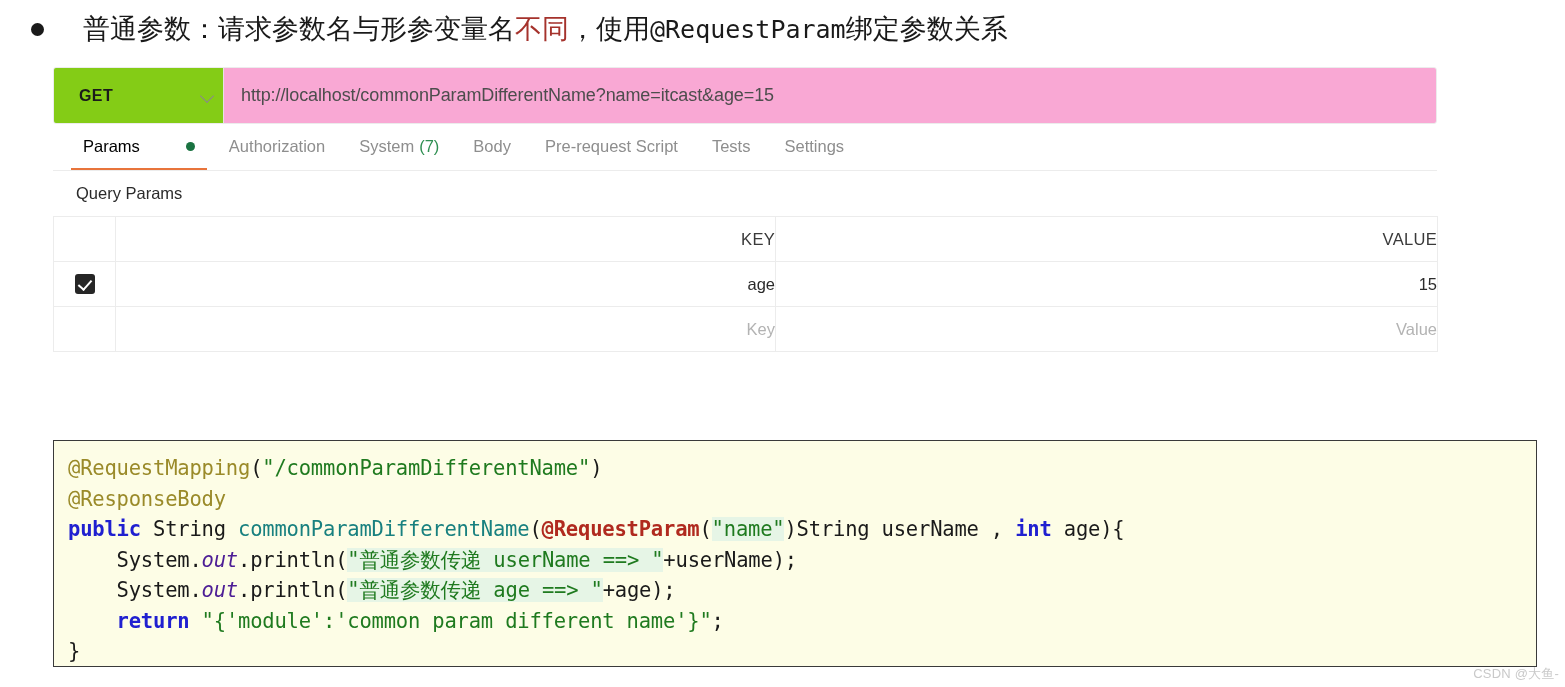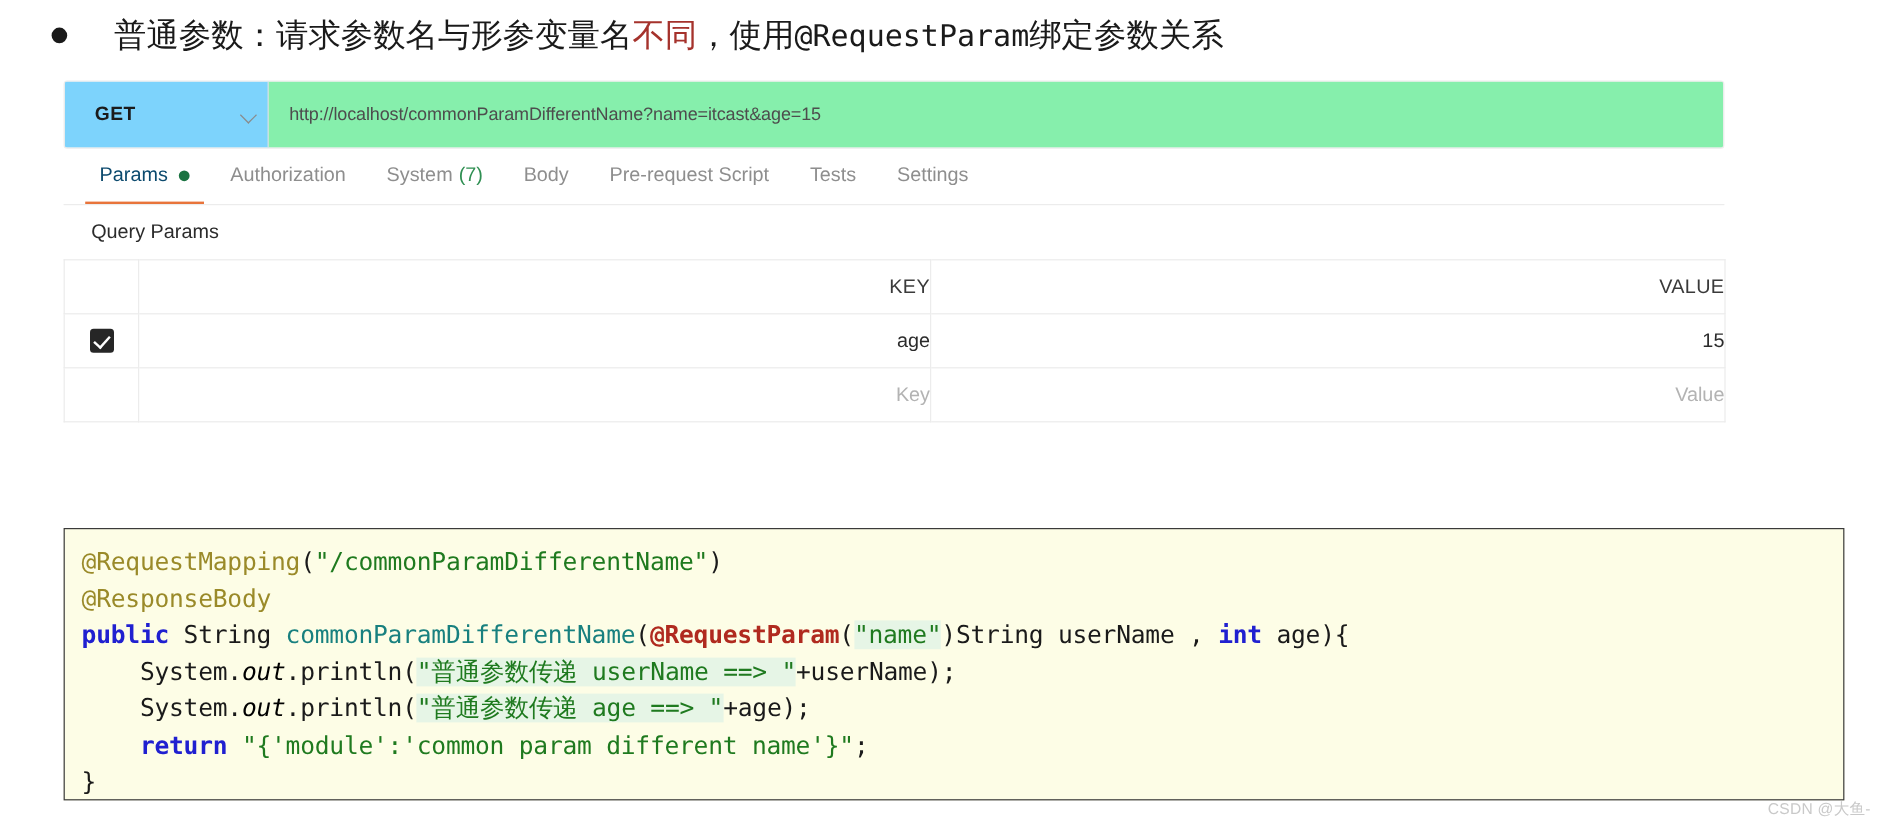--- a/index.html
+++ b/index.html
@@ -17,21 +17,20 @@
     background: #ffffff;
   }
 
   
   .heading-row {
     position: absolute;
     left: 0; top: 0;
     width: 1394px; height: 58px;
     display: flex;
     align-items: center;
-    padding-left: 12px;
   }
   .bullet {
     width: 13px; height: 13px;
     border-radius: 50%;
     background: #1a1a1a;
     margin-left: 31px;
     flex: 0 0 auto;
   }
   .heading-text {
     margin-left: 39px;
@@ -63,21 +62,21 @@
     border: 1px solid #ececec;
     border-radius: 3px;
     overflow: hidden;
   }
   .method-select {
     width: 170px;
     display: flex;
     align-items: center;
     justify-content: space-between;
     padding: 0 8px 0 25px;
-    background: #7dd3fc;
+    background: #84cc16;
     border-right: 1px solid #e4e4e4;
   }
   .method-label {
     font-size: 16px;
     font-weight: bold;
     color: #1b1b1b;
     letter-spacing: 0.4px;
   }
   .chev {
     width: 14px; height: 9px;
@@ -90,23 +89,23 @@
     width: 9px; height: 9px;
     border-right: 1.6px solid #8a8a8a;
     border-bottom: 1.6px solid #8a8a8a;
     transform: rotate(45deg);
   }
   .url-input {
     flex: 1;
     display: flex;
     align-items: center;
     padding-left: 17px;
-    font-size: 15px;
+    font-size: 18px;
     color: #4d4d4d;
-    background: #86efac;
+    background: #f9a8d4;
     letter-spacing: -0.1px;
   }
 
   
   .tabs {
     display: flex;
     align-items: flex-end;
     height: 47px;
     border-bottom: 1px solid #ececec;
     padding-left: 18px;
@@ -114,21 +113,21 @@
   .tab {
     position: relative;
     display: flex;
     align-items: center;
     height: 47px;
     padding: 0 12px;
     font-size: 16.5px;
     color: #8e8e8e;
     white-space: nowrap;
   }
-  .tab.active { color: #0c4a6e; }
+  .tab.active { color: #000000; gap: 37px; }
   .tab.active::after {
     content: "";
     position: absolute;
     left: 0; right: 0; bottom: 0;
     height: 2.5px;
     background: #e8743b;
   }
   .tab .dot {
     display: inline-block;
     width: 9px; height: 9px;
@@ -211,21 +210,21 @@
     white-space: pre;
     color: #1a1a1a;
     letter-spacing: -0.2px;
   }
   .c-ann  { color: #9a8a29; margin-top: 36px; }
   .c-ann2 { color: #b02a1f; font-weight: bold; }
   .c-kw   { color: #2020d0; font-weight: bold; }
   .c-str  { color: #1f7a1f; }
   .c-strhl{ color: #1f7a1f; background: #e6f5e6; }
   .c-fn   { color: #18807f; }
-  .c-stat { color: #000000; font-style: italic; }
+  .c-stat { color: #4c1d95; font-style: italic; }
   .c-plain{ color: #1a1a1a; }
 
   
   .watermark {
     position: absolute;
     right: 6px; bottom: 4px;
     font-size: 13px;
     color: #c9c9c9;
     letter-spacing: 0.2px;
   }

